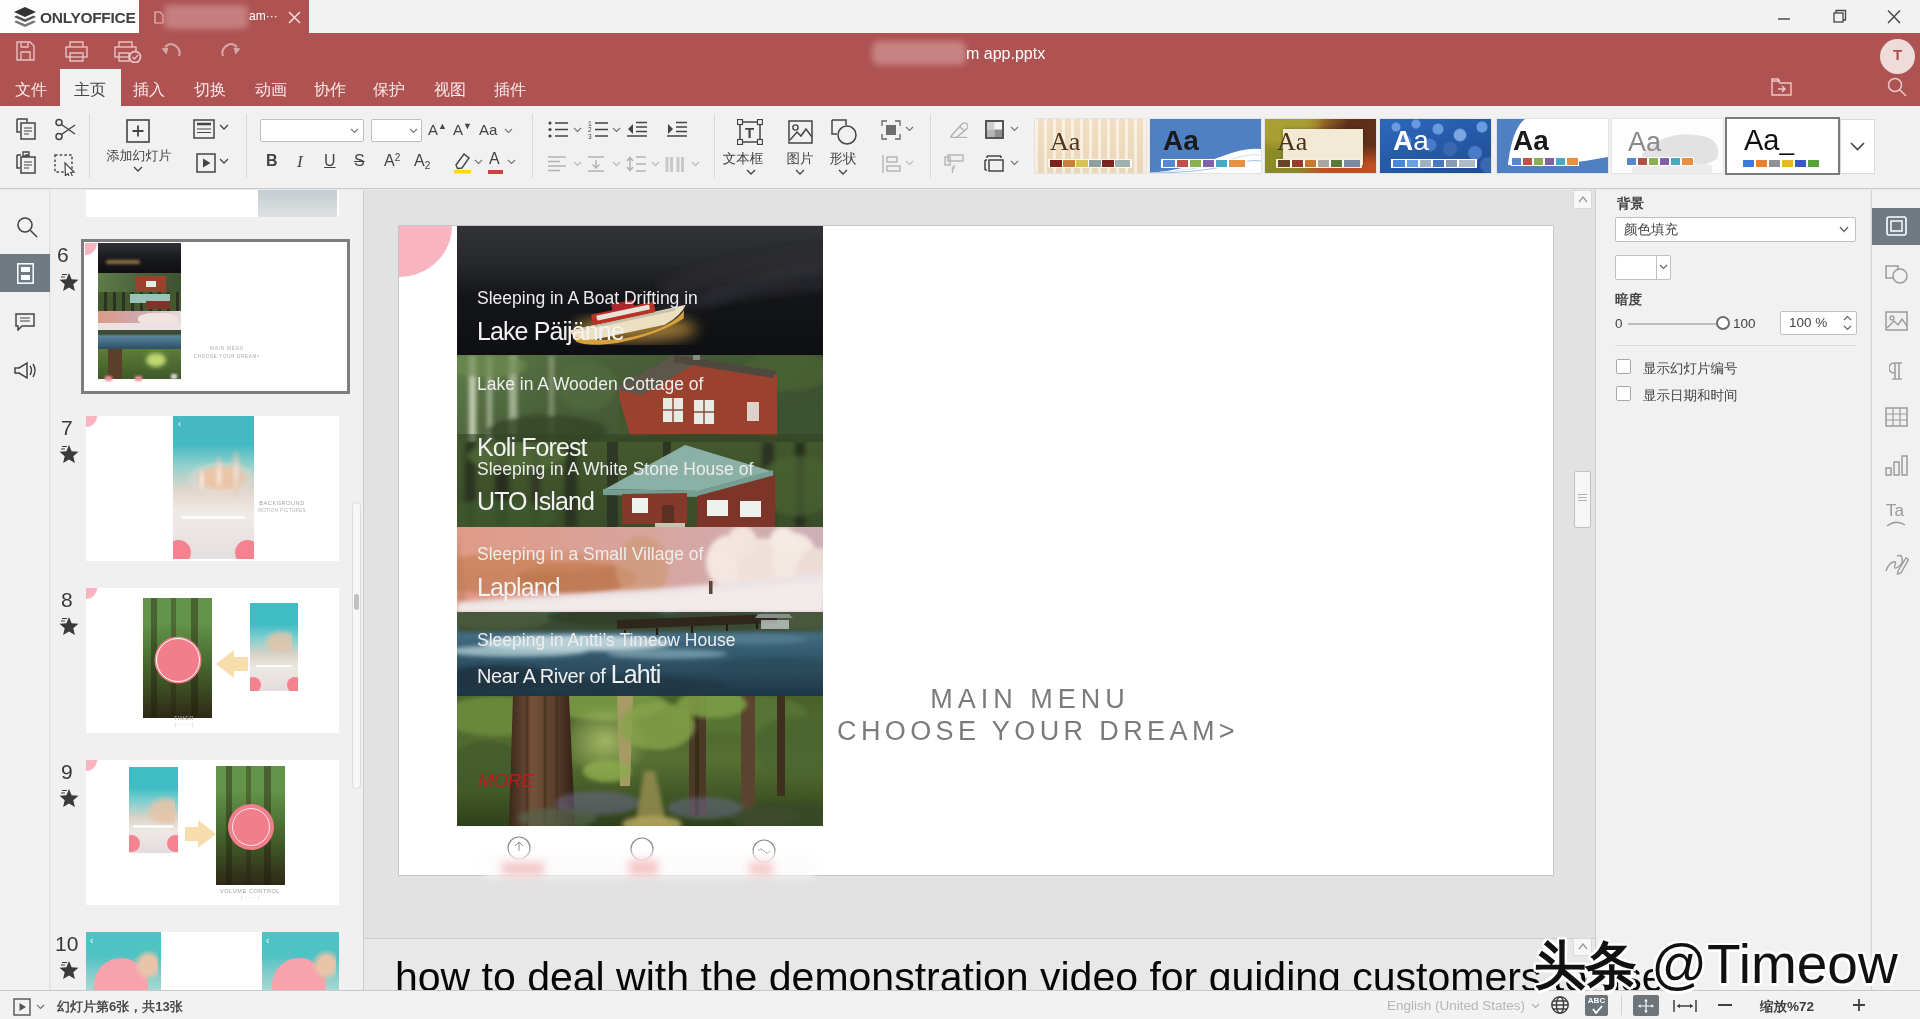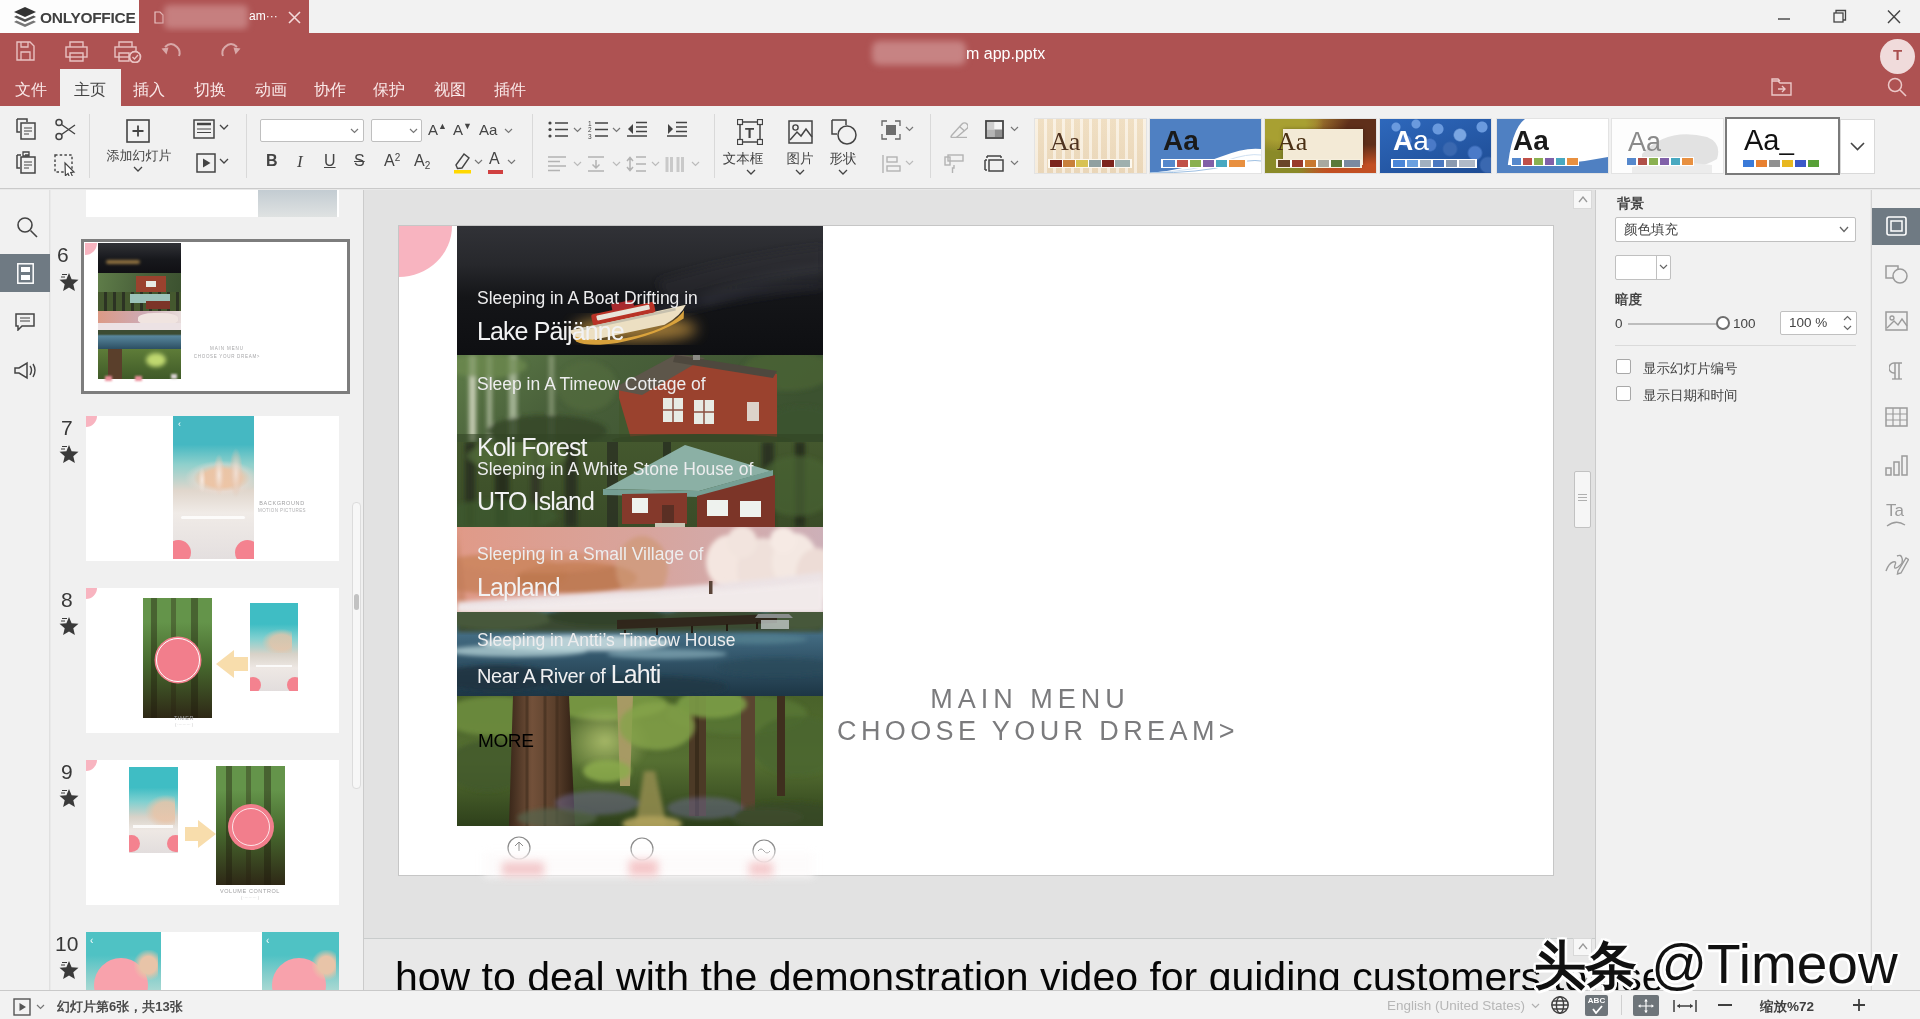--- a/index.html
+++ b/index.html
@@ -798,29 +798,29 @@
       <ellipse cx="248" cy="582" rx="38" ry="11" fill="#74709d" opacity="0.45"></ellipse>
       <ellipse cx="310" cy="591" rx="36" ry="9" fill="#686590" opacity="0.4"></ellipse>
       <ellipse cx="100" cy="592" rx="40" ry="10" fill="#55644c" opacity="0.7"></ellipse>
       <ellipse cx="330" cy="592" rx="55" ry="16" fill="#3a4a26" opacity="0.8"></ellipse>
     </g>
   </g>
 </svg>
 
 <div class="abs" style="left:477px;top:288px;font-size:17.5px;color:#ededee;">Sleeping in A Boat Drifting in</div>
 <div class="abs" style="left:477px;top:317px;font-size:25px;letter-spacing:-0.9px;color:#f2f2f3;">Lake Päijänne</div>
-<div class="abs" style="left:477px;top:374px;font-size:17.5px;color:#ededee;">Sleep in A Timeow Cottage of</div>
+<div class="abs" style="left:477px;top:374px;font-size:17.5px;color:#ededee;">Lake in A Wooden Cottage of</div>
 <div class="abs" style="left:477px;top:402px;font-size:25px;letter-spacing:-0.9px;color:#f2f2f3;margin-top:31px;">Koli Forest</div>
 <div class="abs" style="left:477px;top:459px;font-size:17.5px;color:#ededee;">Sleeping in A White Stone House of</div>
 <div class="abs" style="left:477px;top:487px;font-size:25px;letter-spacing:-0.9px;color:#f2f2f3;">UTO Island</div>
 <div class="abs" style="left:477px;top:544px;font-size:17.5px;color:#ededee;">Sleeping in a Small Village of</div>
 <div class="abs" style="left:477px;top:573px;font-size:25px;letter-spacing:-0.9px;color:#f2f2f3;">Lapland</div>
 <div class="abs" style="left:477px;top:630px;font-size:17.5px;color:#ededee;">Sleeping in Antti’s Timeow House</div>
 <div class="abs" style="left:477px;top:660px;font-size:20px;letter-spacing:-0.4px;color:#f0f0f1;">Near A River of <span style="font-size:25px;letter-spacing:-0.9px;">Lahti</span></div>
-<div class="abs" style="left:478px;top:730px;font-size:19px;letter-spacing:-0.4px;color:#000000;">MORE</div>
+<div class="abs" style="left:478px;top:770px;font-size:19px;letter-spacing:-0.4px;color:#b91c1c;font-style:italic;">MORE</div>
 
 <div class="abs" style="left:830px;top:684px;width:400px;text-align:center;font-size:27px;font-weight:300;letter-spacing:5px;color:#7b7b7d;white-space:nowrap;">MAIN MENU</div>
 <div class="abs" style="left:788px;top:716px;width:500px;text-align:center;font-size:27px;font-weight:300;letter-spacing:4.4px;color:#7b7b7d;white-space:nowrap;">CHOOSE YOUR DREAM&gt;</div>
 
 <svg class="abs" style="left:505px;top:834px;" width="280" height="30" viewBox="0 0 280 30">
   <g fill="none" stroke="#8a8a8a" stroke-width="1.2">
     <circle cx="14" cy="14" r="11"></circle>
     <circle cx="137" cy="15" r="11"></circle>
     <circle cx="259" cy="17" r="11"></circle>
     <path d="M253 17 q3 -4 6 0 q3 4 6 0" stroke-width="1"></path>

